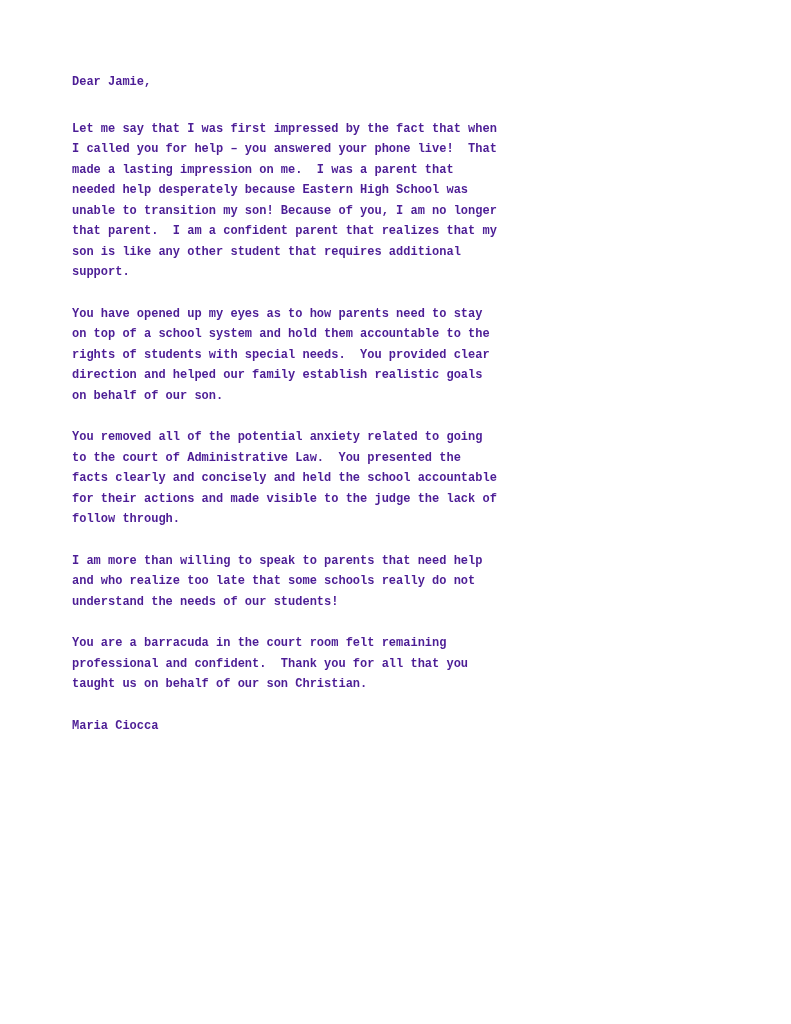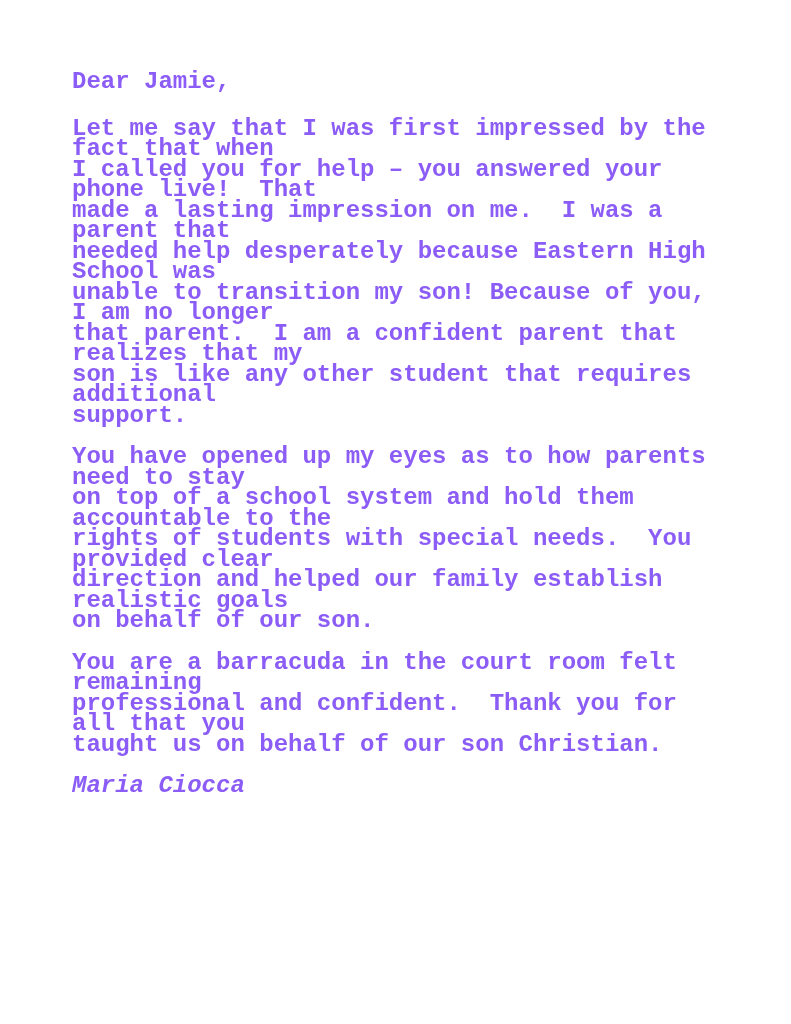--- a/index.html
+++ b/index.html
@@ -16,40 +16,39 @@
   }
 
   .page {
     width: 791px;
     height: 1024px;
     background: #ffffff;
     padding: 72px 68px 0 72px;
   }
 
   .letter-text {
-    color: #8b5cf6;
+    color: #4c1d95;
     font-family: "Liberation Mono", "DejaVu Sans Mono", monospace;
-    font-size: 24px;
+    font-size: 12px;
     font-weight: bold;
     line-height: 20.5px;
     white-space: pre-wrap;
     letter-spacing: 0;
   }
 
   .greeting {
     margin-bottom: 26px;
   }
 
   .paragraph {
     margin-bottom: 21px;
   }
 
   .signature {
     margin-bottom: 0;
-    font-style: italic;
   }
 </style>
 </head>
 <body>
 
 <div class="page">
 
   <p class="letter-text greeting">Dear Jamie,</p>
 
   <p class="letter-text paragraph">Let me say that I was first impressed by the fact that when
@@ -60,22 +59,30 @@
 that parent.  I am a confident parent that realizes that my
 son is like any other student that requires additional
 support.</p>
 
   <p class="letter-text paragraph">You have opened up my eyes as to how parents need to stay
 on top of a school system and hold them accountable to the
 rights of students with special needs.  You provided clear
 direction and helped our family establish realistic goals
 on behalf of our son.</p>
 
+  <p class="letter-text paragraph">You removed all of the potential anxiety related to going
+to the court of Administrative Law.  You presented the
+facts clearly and concisely and held the school accountable
+for their actions and made visible to the judge the lack of
+follow through.</p>
 
 
+  <p class="letter-text paragraph">I am more than willing to speak to parents that need help
+and who realize too late that some schools really do not
+understand the needs of our students!</p>
 
   <p class="letter-text paragraph">You are a barracuda in the court room felt remaining
 professional and confident.  Thank you for all that you
 taught us on behalf of our son Christian.</p>
 
 
   <p class="letter-text signature">Maria Ciocca</p>
 
 </div>
 

